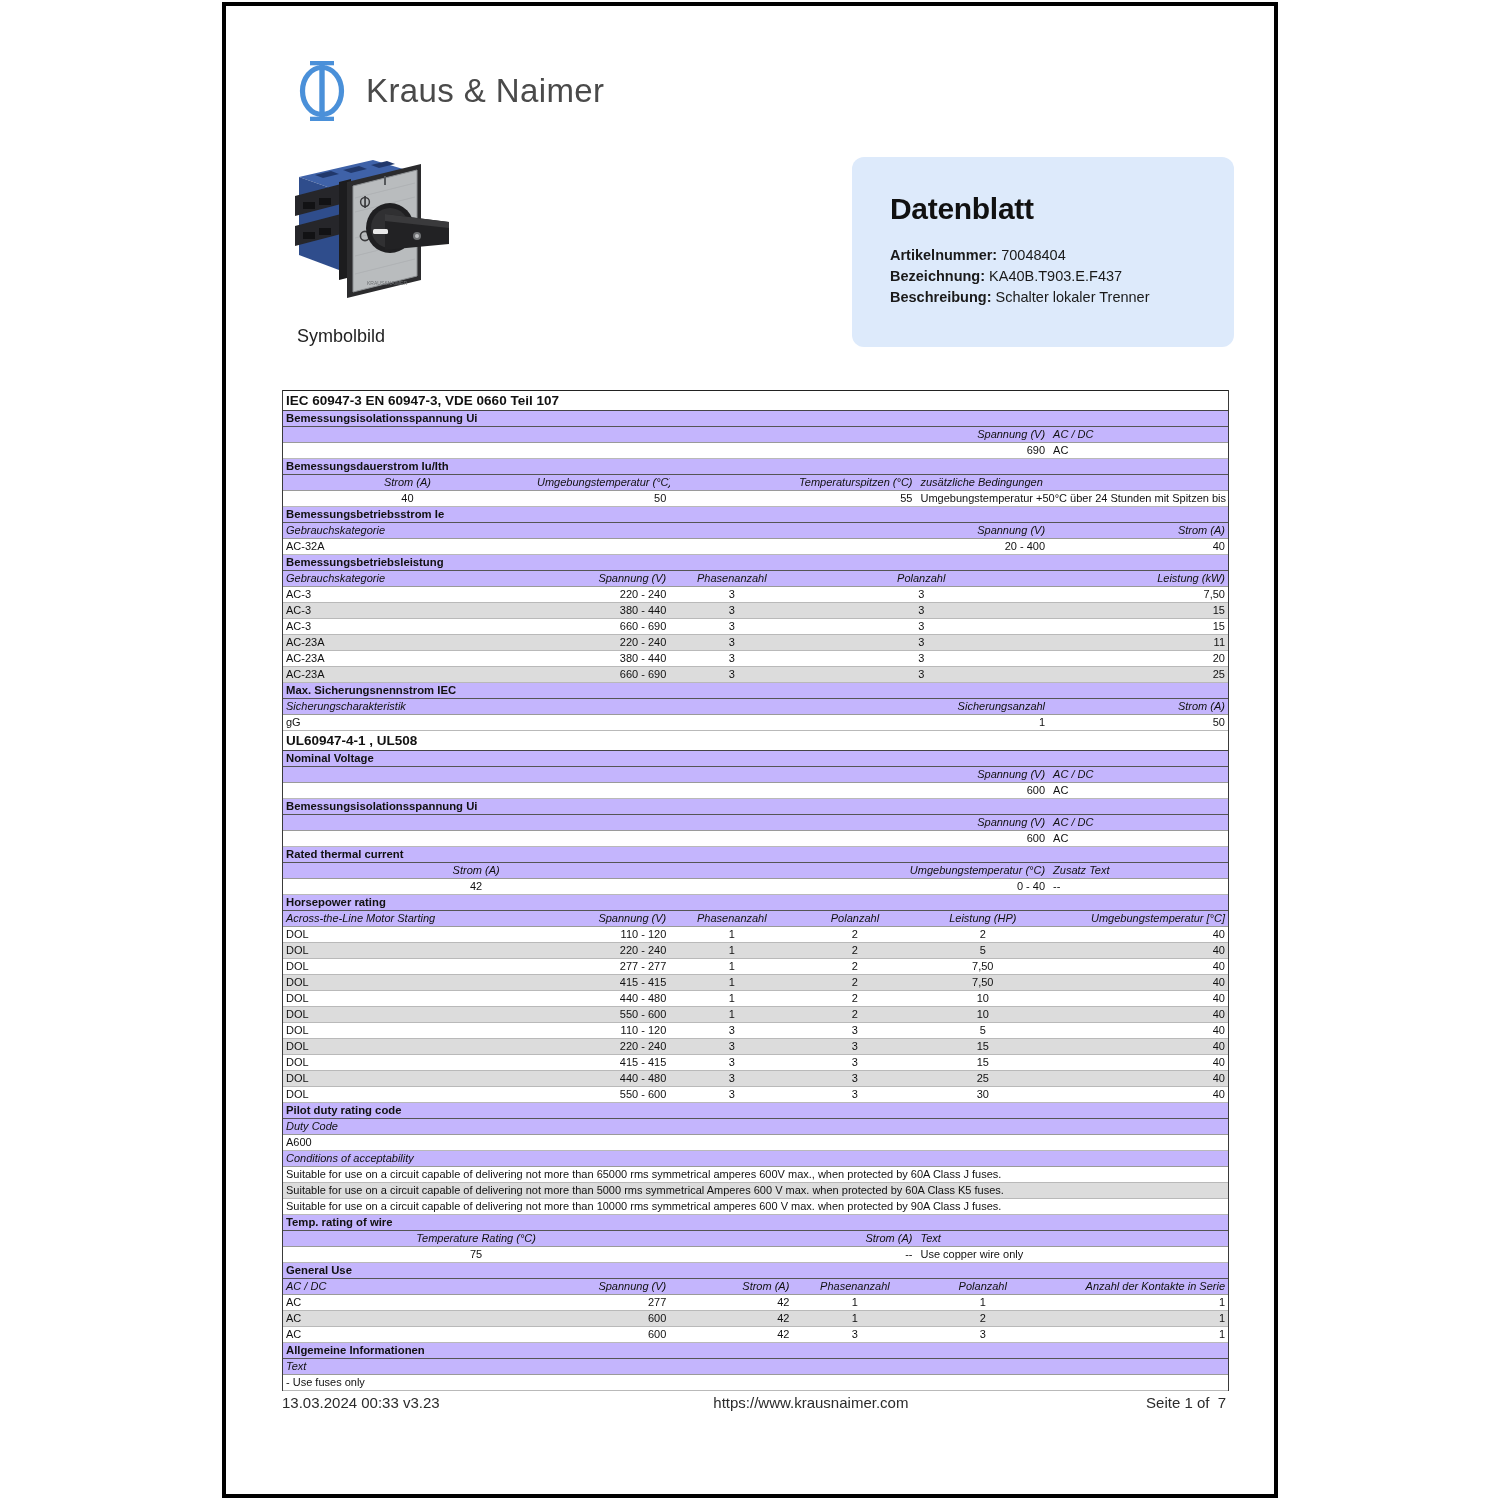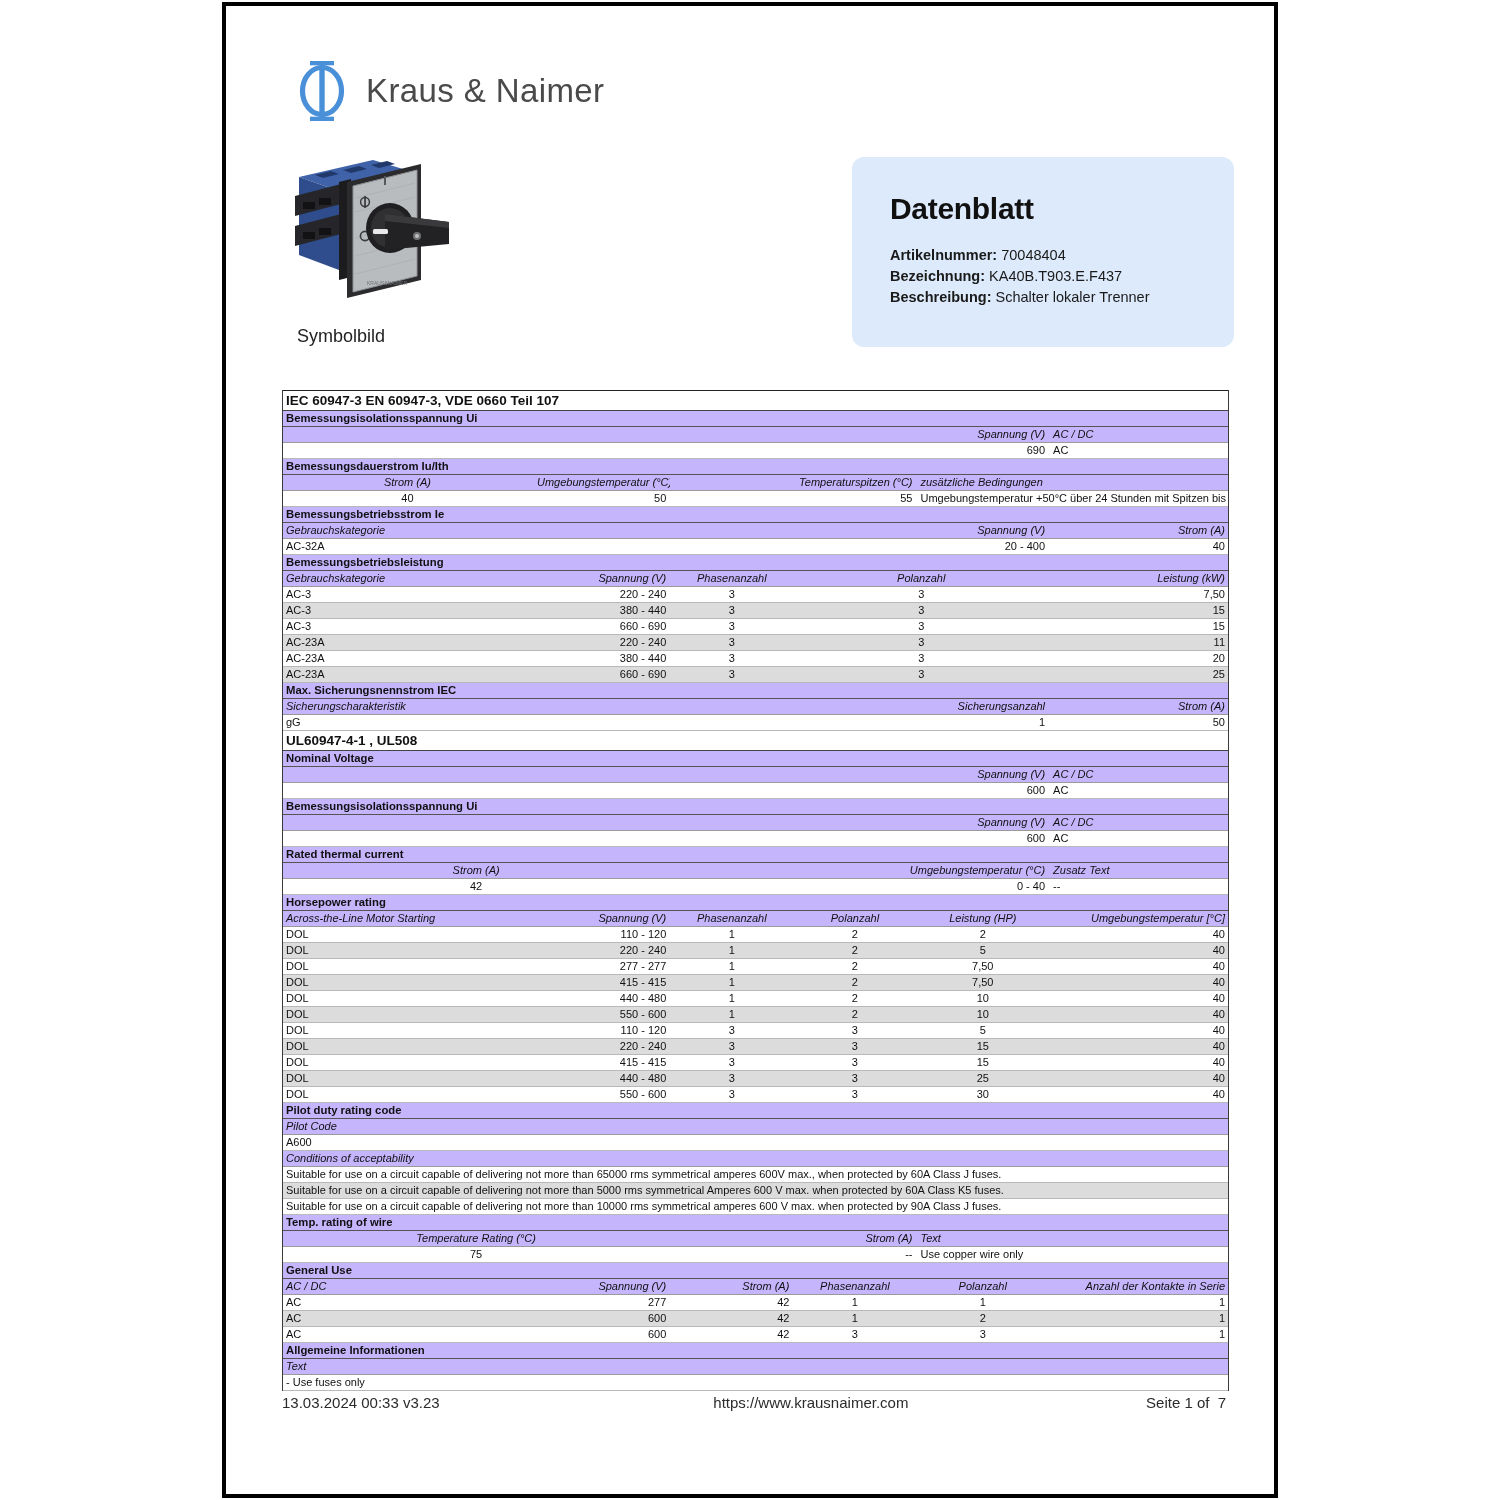--- a/index.html
+++ b/index.html
@@ -514,21 +514,21 @@
                 <td class="r" colspan="1">550 - 600</td>
                 <td class="c" colspan="1">3</td>
                 <td class="c" colspan="1">3</td>
                 <td class="c" colspan="1">30</td>
                 <td class="r" colspan="1">40</td>
               </tr>
               <tr class="sect">
                 <td class="l" colspan="6">Pilot duty rating code</td>
               </tr>
               <tr class="hd">
-                <td class="l" colspan="6">Pilot Code</td>
+                <td class="l" colspan="6">Duty Code</td>
               </tr>
               <tr class="r0">
                 <td class="l" colspan="6">A600</td>
               </tr>
               <tr class="hd">
                 <td class="l" colspan="6">Conditions of acceptability</td>
               </tr>
               <tr class="r0">
                 <td class="l" colspan="6">Suitable for use on a circuit capable of delivering not more than 65000 rms symmetrical amperes 600V max., when protected by 60A Class J fuses.</td>
               </tr>

